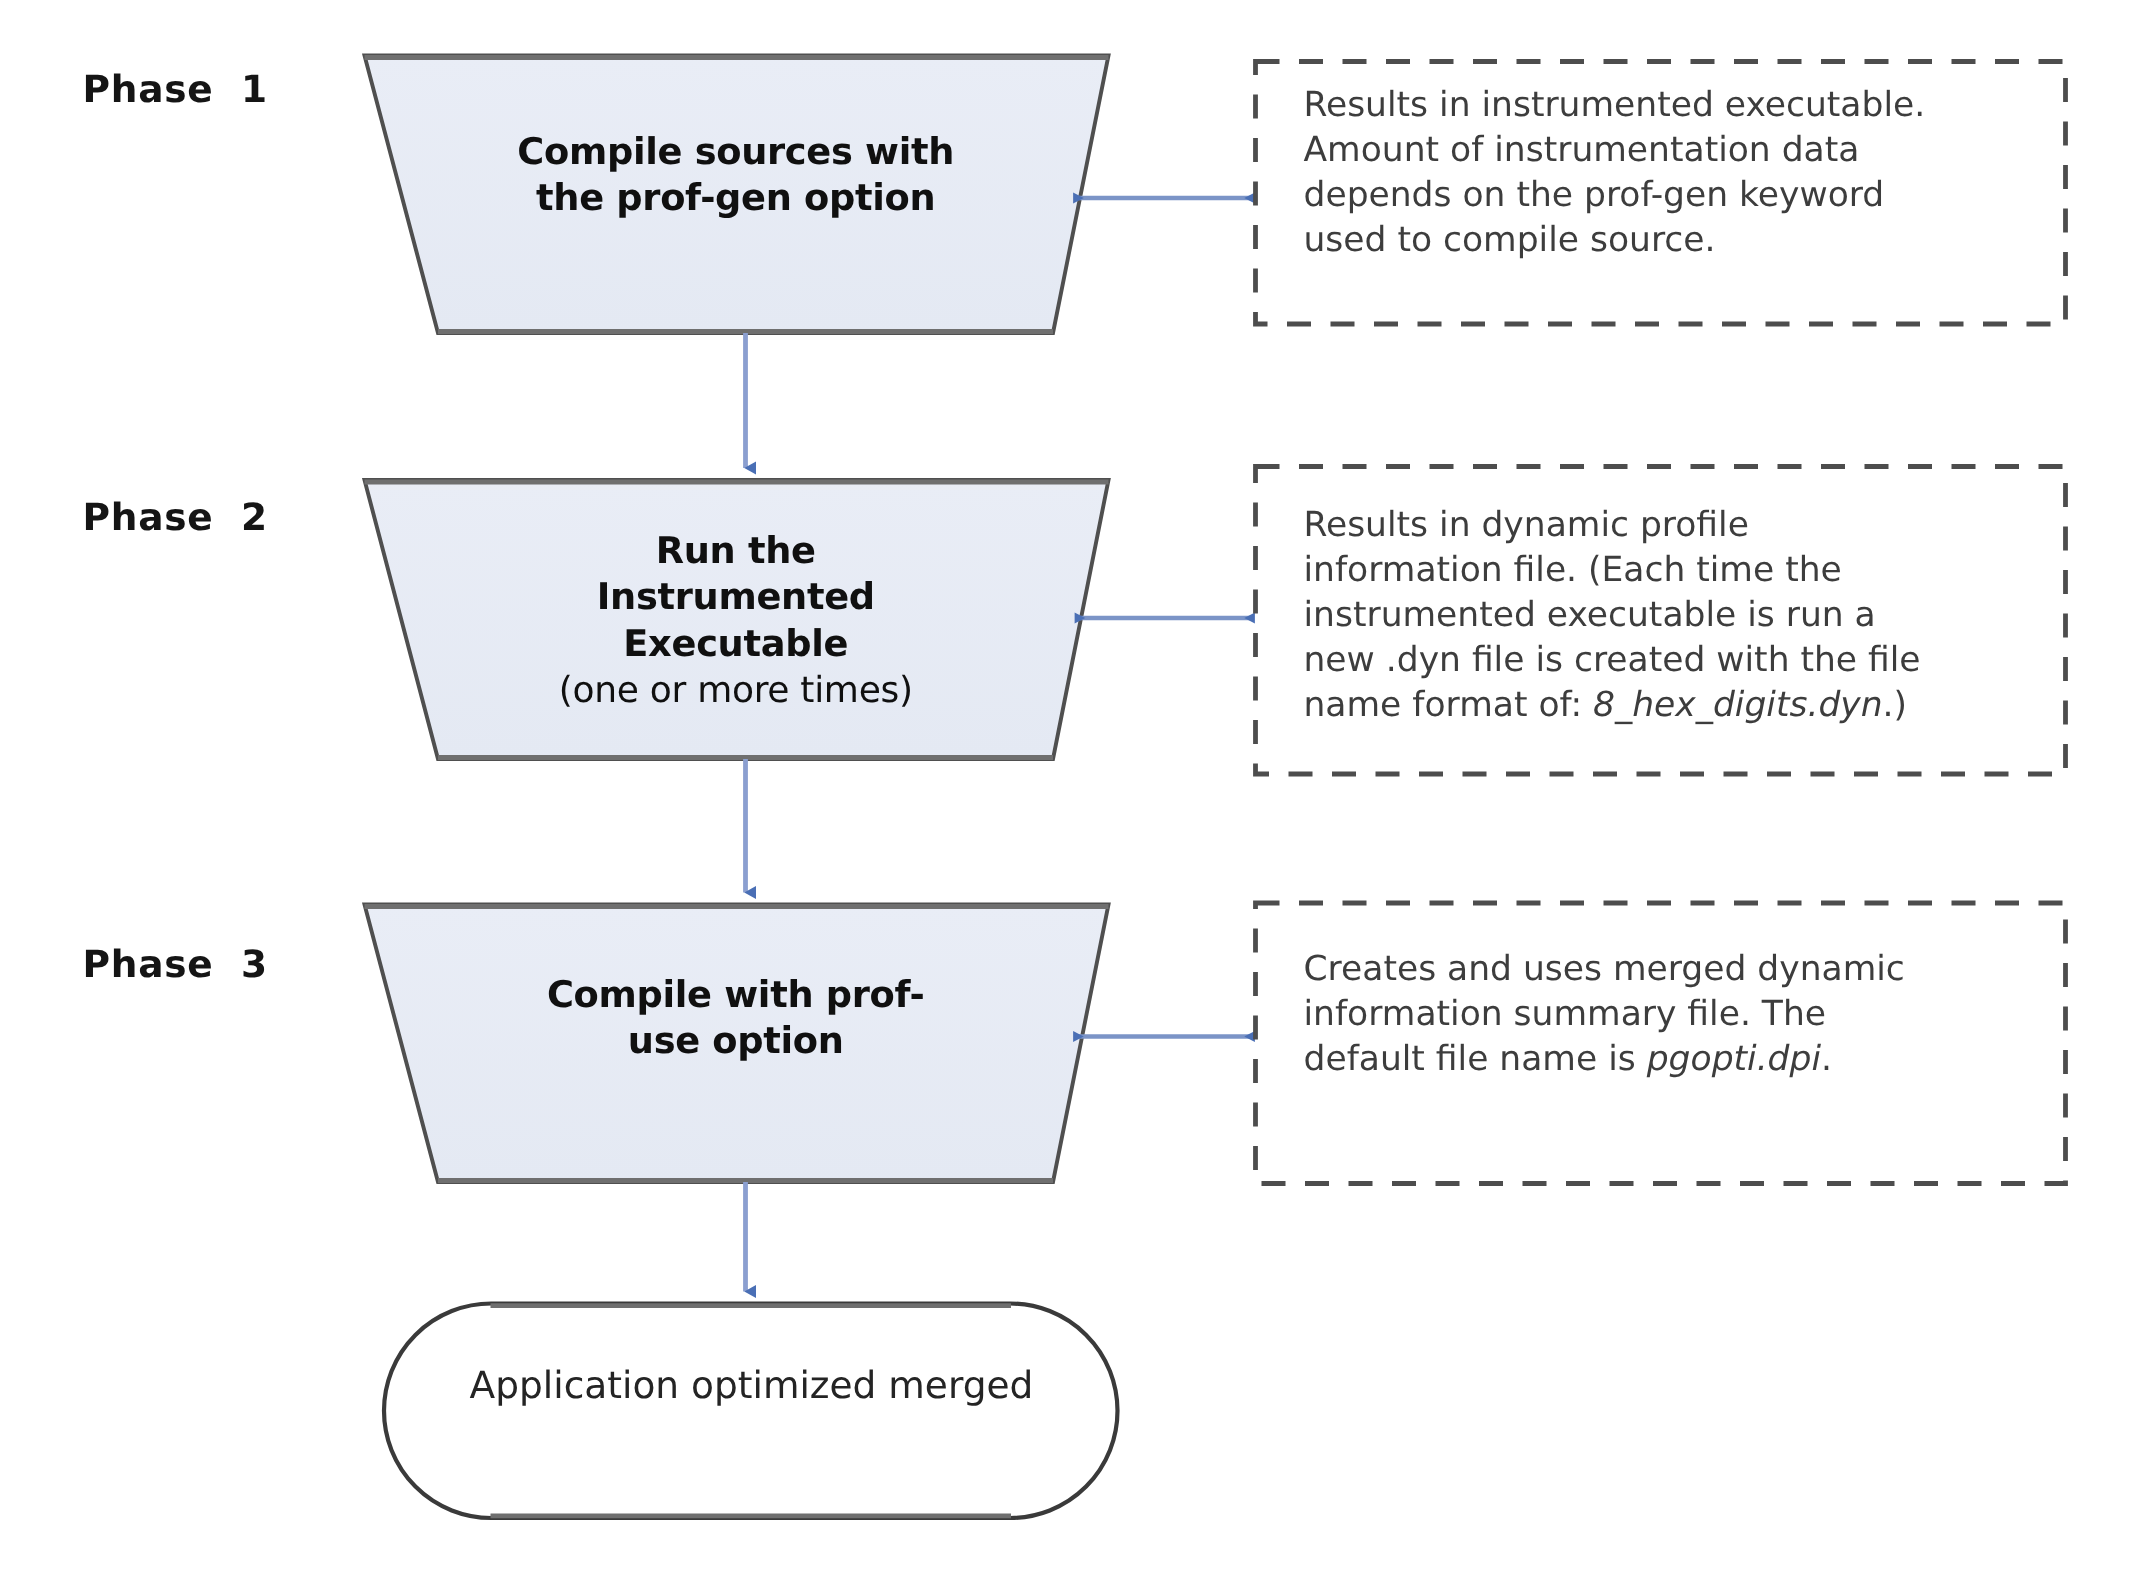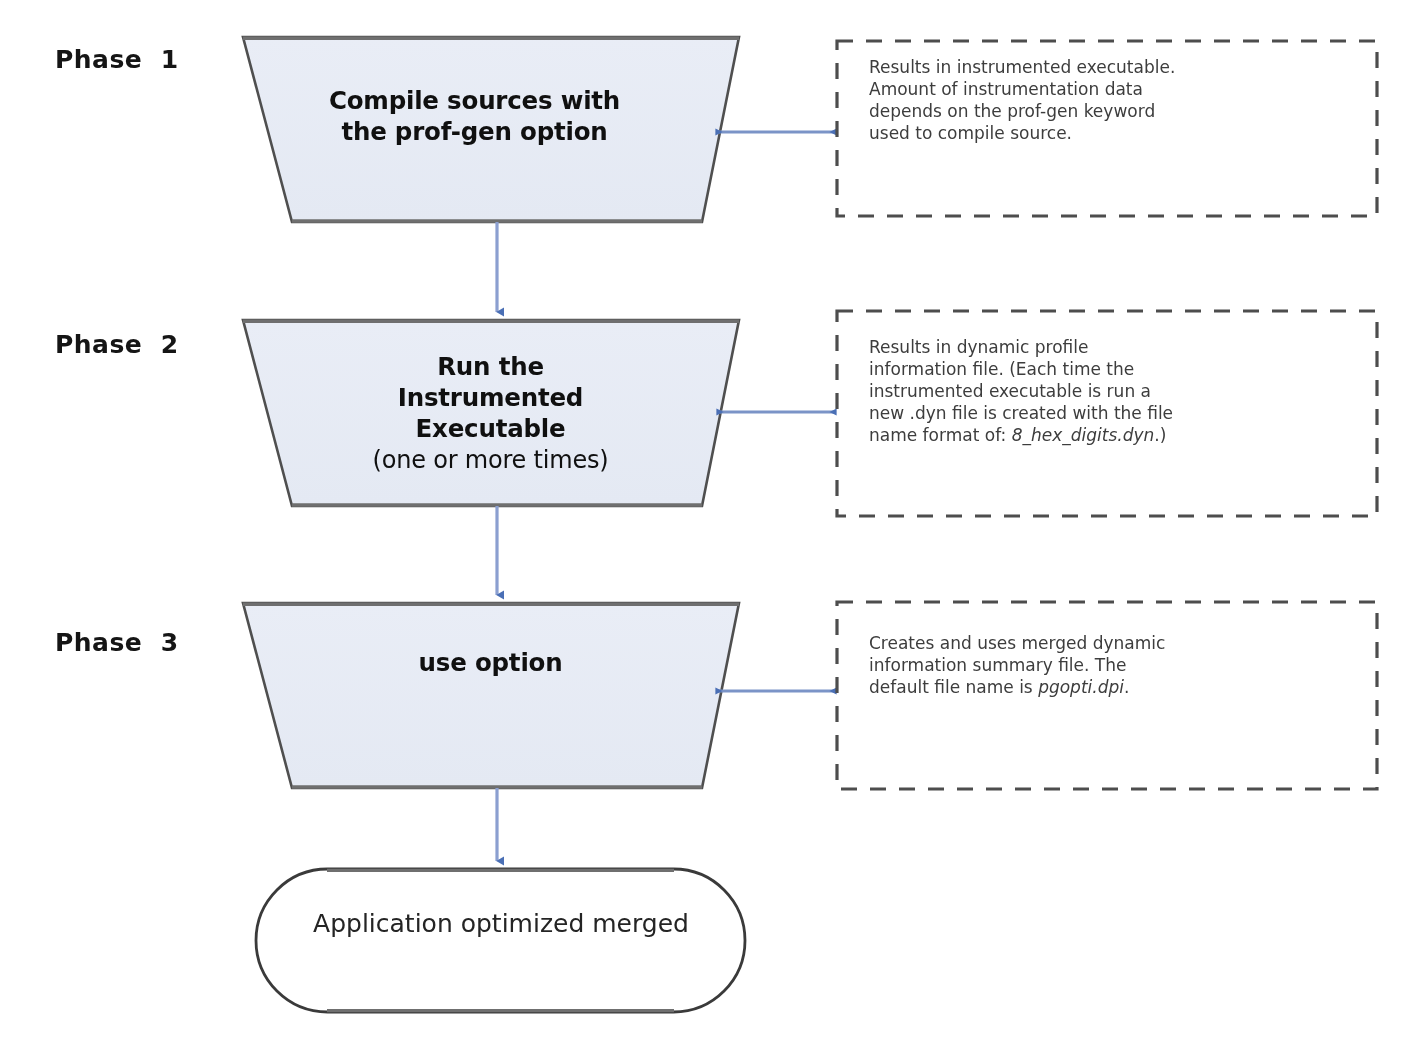--- a/index.html
+++ b/index.html
@@ -46,21 +46,21 @@
     font-size: 24.5px;
     font-weight: bold;
     letter-spacing: -0.2px;
   }
   .trap-text .sub {
     font-weight: normal;
     font-size: 24px;
   }
   .note-text {
     position: absolute;
-    font-size: 17px;
+    font-size: 23px;
     color: #3d3d3d;
     line-height: 1.30;
     text-align: left;
   }
   .note-text i {
     font-style: italic;
   }
   .term-text {
     position: absolute;
     text-align: center;
@@ -144,33 +144,34 @@
     </g>
     <g>
       <rect x="837" y="602" width="540" height="187" fill="#ffffff" stroke="#4d4d4d" stroke-width="3.2" stroke-dasharray="16 13" stroke-linecap="butt"></rect>
     </g>
   </svg>
 
   <div class="phase-label" style="left:55px; top:45px;">Phase  1</div>
   <div class="phase-label" style="left:55px; top:330px;">Phase  2</div>
   <div class="phase-label" style="left:55px; top:628px;">Phase  3</div>
 
-  <div class="shape-text trap-text" style="left:247px; top:86px; width:455px;">
+  <div class="shape-text trap-text" style="left:263px; top:86px; width:455px;">
     <div>Compile sources with</div>
     <div>the prof-gen option</div>
   </div>
 
   <div class="shape-text trap-text" style="left:263px; top:352px; width:455px;">
     <div>Run the</div>
     <div>Instrumented</div>
     <div>Executable</div>
     <div class="sub">(one or more times)</div>
   </div>
 
   <div class="shape-text trap-text" style="left:263px; top:648px; width:455px;">
+    <div>Compile with prof-</div>
     <div>use  option</div>
   </div>
 
   <div class="note-text" style="left:869px; top:56px; width:500px;">
     <div>Results in instrumented executable.</div>
     <div>Amount of instrumentation data</div>
     <div>depends on the prof-gen keyword</div>
     <div>used to compile source.</div>
   </div>
 

